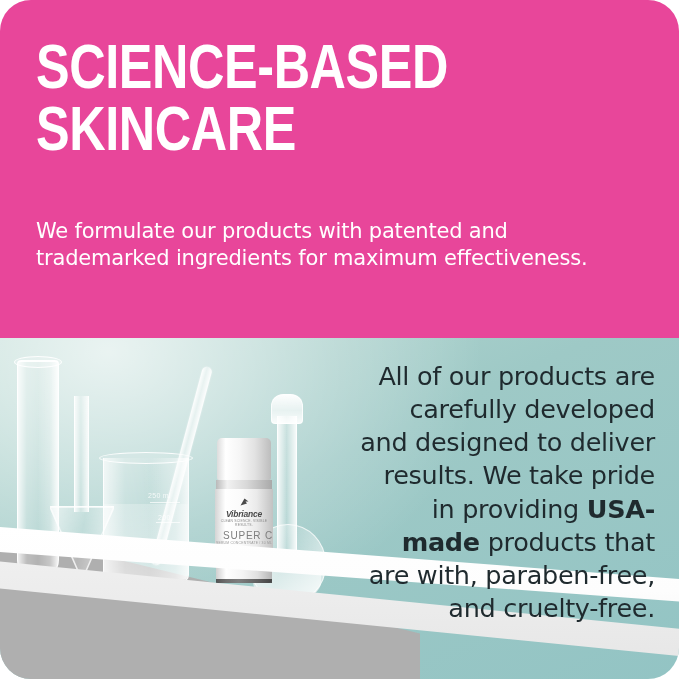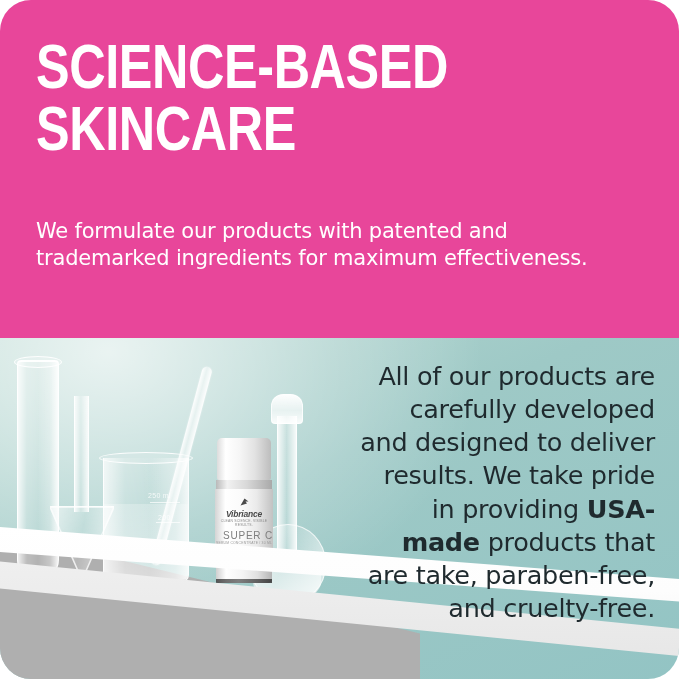--- a/index.html
+++ b/index.html
@@ -379,15 +379,15 @@
       <div id="bottle-black-band">
         <div id="bottle-band-text">NET WT 1.0 FL OZ (30 mL)</div>
       </div>
       <div id="bottle-base"></div>
       <div id="bottle-base-ring"></div>
     </div>
 
     <div id="shelf-top"></div>
     <div id="shelf-edge"></div>
 
-    <p id="body-copy"><span>All of our products are carefully developed and designed to deliver results. We take pride in providing </span><b>USA-made</b><span> products that are take, paraben-free, and cruelty-free.</span></p>
+    <p id="body-copy"><span>All of our products are carefully developed and designed to deliver results. We take pride in providing </span><b>USA-made</b><span> products that are with, paraben-free, and cruelty-free.</span></p>
   </section>
 </div>
 
 </body></html>

